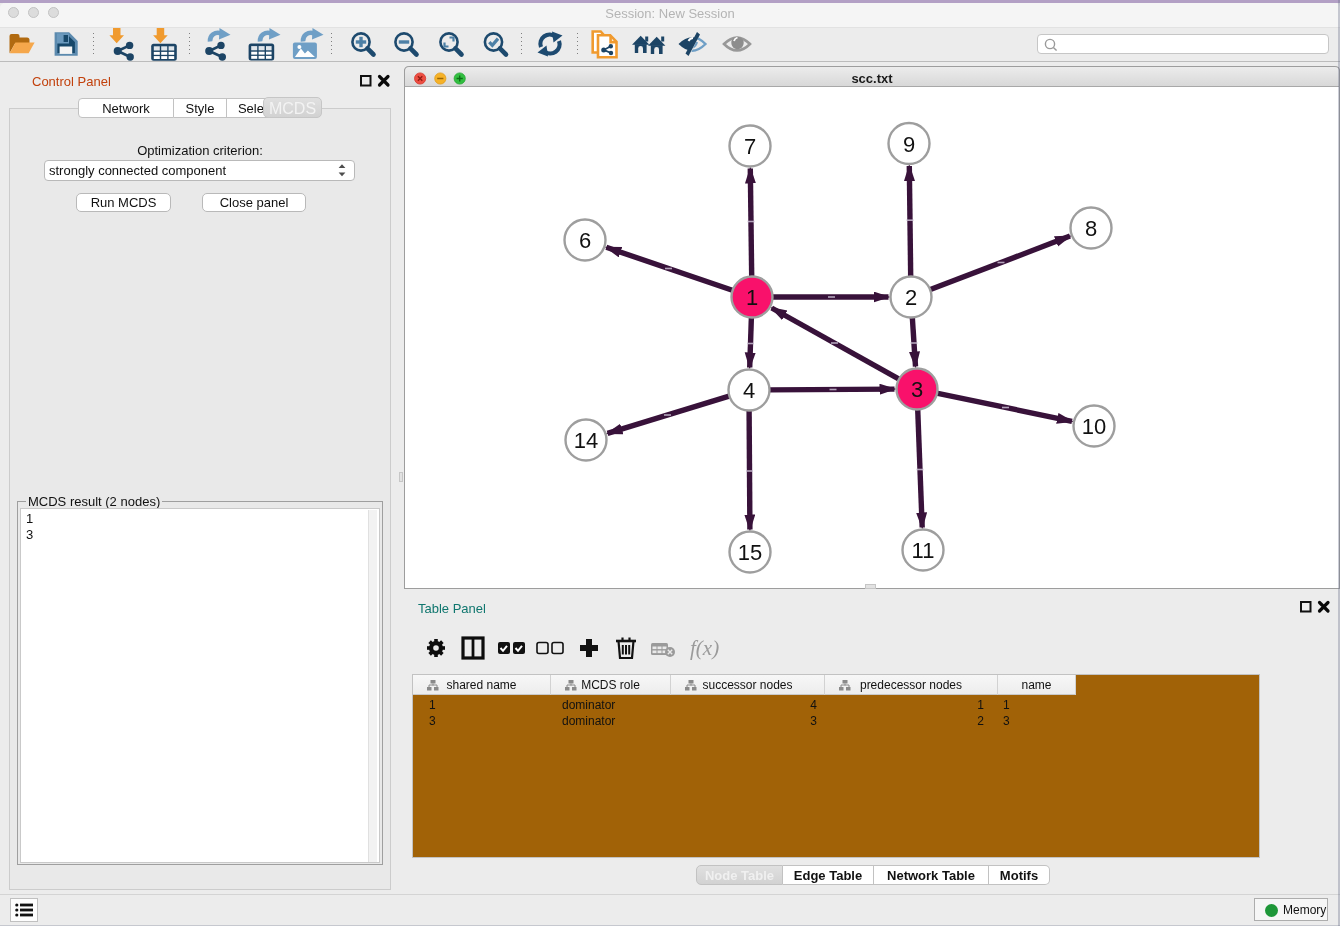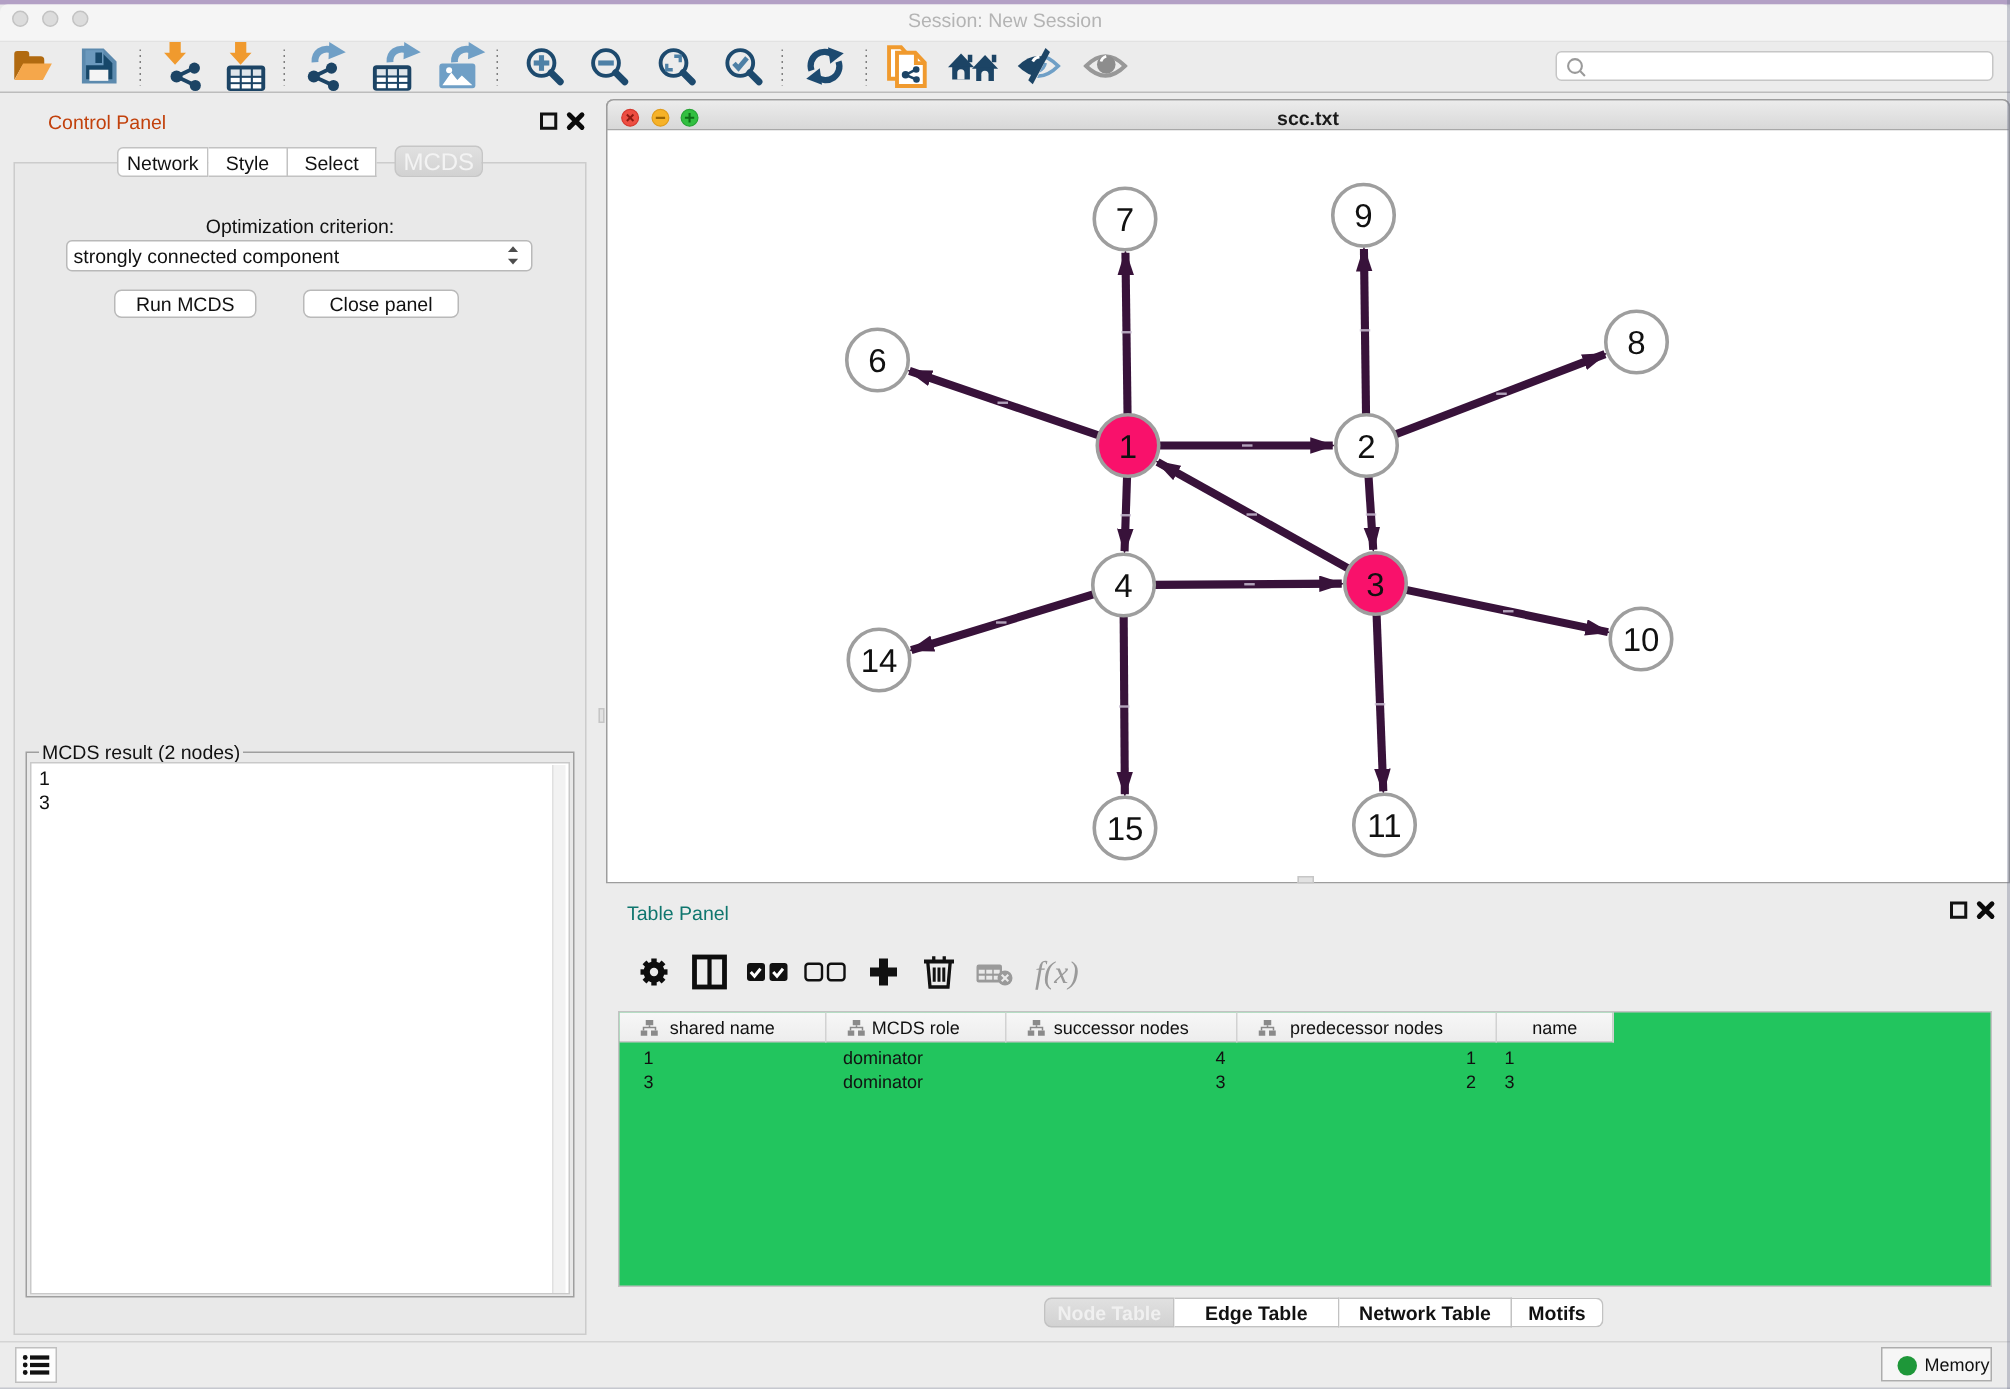--- a/index.html
+++ b/index.html
@@ -35,21 +35,21 @@
 
 
 #netwin { left:404px; top:66px; width:936px; height:523px; background:#fff; border:1px solid #9d9d9d; border-top:none; border-radius:5px 5px 0 0; }
 #net-titlebar { position:absolute; left:-1px; top:0; width:936px; height:21px; background:linear-gradient(#ececec,#d8d8d8); border:1px solid #9d9d9d; border-bottom:1px solid #a8a8a8; border-radius:5px 5px 0 0; }
 #net-title { position:absolute; width:100%; text-align:center; top:4px; font-size:13px; font-weight:bold; color:#1a1a1a; }
 
 
 #tpanel { left:404px; top:592px; width:936px; height:302px; background:#ececec; }
 #tp-title { position:absolute; left:14px; top:9px; font-size:13px; color:#0f766e; }
 #tp-toolbar { position:absolute; left:8px; top:36px; width:920px; height:36px; }
-#tp-table { position:absolute; left:8px; top:82px; width:916px; height:184px; background:#22c55e; border:1px solid #c2c2c2;padding-left:16px; }
+#tp-table { position:absolute; left:8px; top:82px; width:848px; height:184px; background:#a16207; border:1px solid #c2c2c2;padding-left:16px; }
 .th { position:absolute; top:0; height:20px; border-right:1px solid #d2d2d2; font-size:12px; color:#111; text-align:center; line-height:20px; }
 #thead { position:absolute; left:0; top:0; width:663px; height:20px; background:linear-gradient(#f7f7f7,#ededed); border-bottom:1px solid #c9c9c9; border-right:1px solid #d8d8d8; }
 .trow { position:absolute; font-size:12px; color:#111; height:16px; line-height:16px; }
 .btab { background:#fff; border:1px solid #c2c2c2; border-left:none; padding-top:2px; color:#111; height:20px; font-size:13px; font-weight:bold; text-align:center; }
 #tabstrip { position:absolute; left:292px; top:273px; height:20px; display:flex; }
 
 
 #statusbar { left:0; top:894px; width:1340px; height:32px; background:#ececec; border-top:1px solid #d4d4d4; }
 #listbtn { position:absolute; left:10px; top:3px; width:28px; height:24px; background:#fdfdfd; border:1px solid #c0c0c0; }
 #membtn { position:absolute; left:1254px; top:3px; width:74px; height:23px; background:#f6f6f6; border:1px solid #adadad; font-size:12px; color:#111; }
@@ -266,21 +266,21 @@
 </div>
 
 <div class="abs" id="cpanel">
   <div id="cp-title">Control Panel</div>
   <svg width="40" height="16" viewBox="0 0 40 16" style="position:absolute;left:357px;top:10px;">
     <rect x="4" y="3" width="9.5" height="9.5" fill="none" stroke="#111" stroke-width="2"></rect>
     <path d="M22.5,3.5 L31,12 M31,3.5 L22.5,12" stroke="#0a0a0a" stroke-width="3.2" stroke-linecap="round"></path>
   </svg>
   <div id="cp-box"></div>
   <div class="tabrow">
-    <div class="tab" style="width:61px;">Network</div>
+    <div class="tab" style="width:96px;">Network</div>
       <div class="tab" style="width:53px;">Style</div>
       <div class="tab" style="width:59px;">Select</div>
   </div>
   <div class="tab-mcds abs" style="left:263px; top:34px;">MCDS</div>
   <div id="opt-label">Optimization criterion:</div>
   <div id="cp-select">strongly connected component
     <svg width="10" height="17" viewBox="0 0 10 17" style="position:absolute;right:7px;top:1px;">
       <path d="M1.6,6 L5,2.2 L8.4,6 z" fill="#4d4d4d"></path>
       <path d="M1.6,10.5 L5,14.3 L8.4,10.5 z" fill="#4d4d4d"></path>
     </svg>
@@ -479,21 +479,21 @@
     <div class="trow" style="left:412px; top:22px; width:159px; text-align:right;">1</div>
     <div class="trow" style="left:590px; top:22px;">1</div>
     <div class="trow" style="left:16px; top:38px;">3</div>
     <div class="trow" style="left:149px; top:38px;">dominator</div>
     <div class="trow" style="left:258px; top:38px; width:146px; text-align:right;">3</div>
     <div class="trow" style="left:412px; top:38px; width:159px; text-align:right;">2</div>
     <div class="trow" style="left:590px; top:38px;">3</div>
   </div>
   <div id="tabstrip">
     <div class="btab" style="width:87px;background:linear-gradient(#e0e0e0,#d2d2d2); color:#f0f0f0; border-radius:5px 0 0 5px; border-left:1px solid #c2c2c2;">Node Table</div>
-    <div class="btab" style="width:110px;">Edge Table</div>
+    <div class="btab" style="width:91px;">Edge Table</div>
     <div class="btab" style="width:115px;">Network Table</div>
     <div class="btab" style="width:61px;border-radius:0 5px 5px 0;">Motifs</div>
   </div>
 </div>
 
 <div class="abs" id="statusbar">
   <div id="listbtn">
     <svg width="18" height="14" viewBox="0 0 18 14" style="position:absolute;left:4px;top:4px;">
       <g fill="#111">
         <circle cx="1.8" cy="2" r="1.6"></circle>

